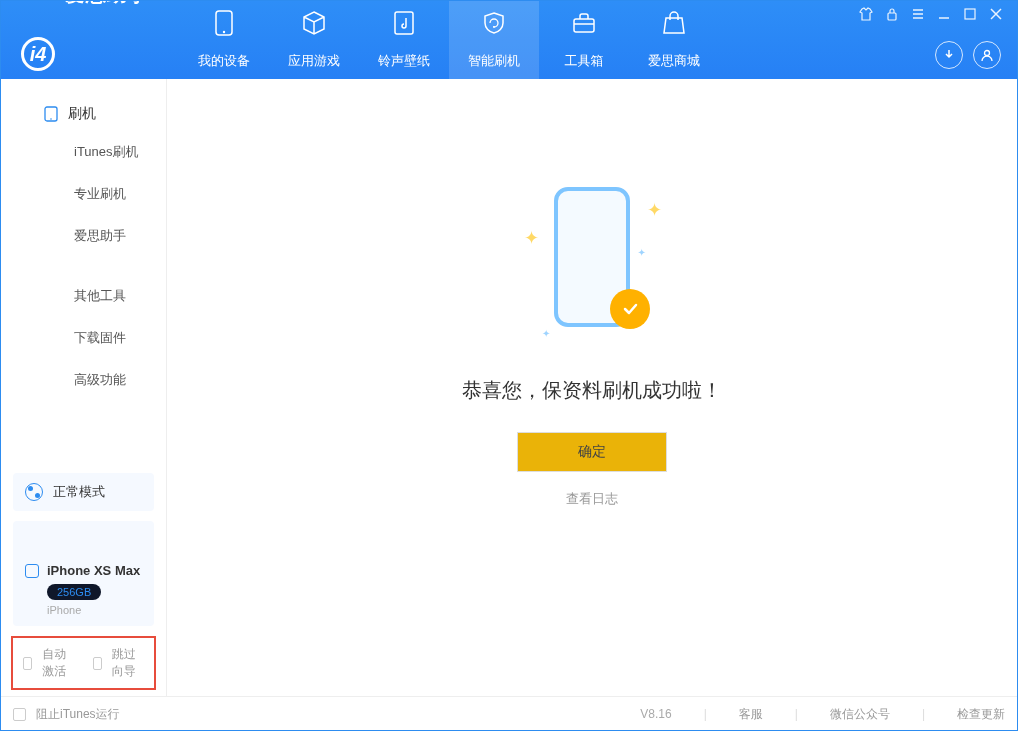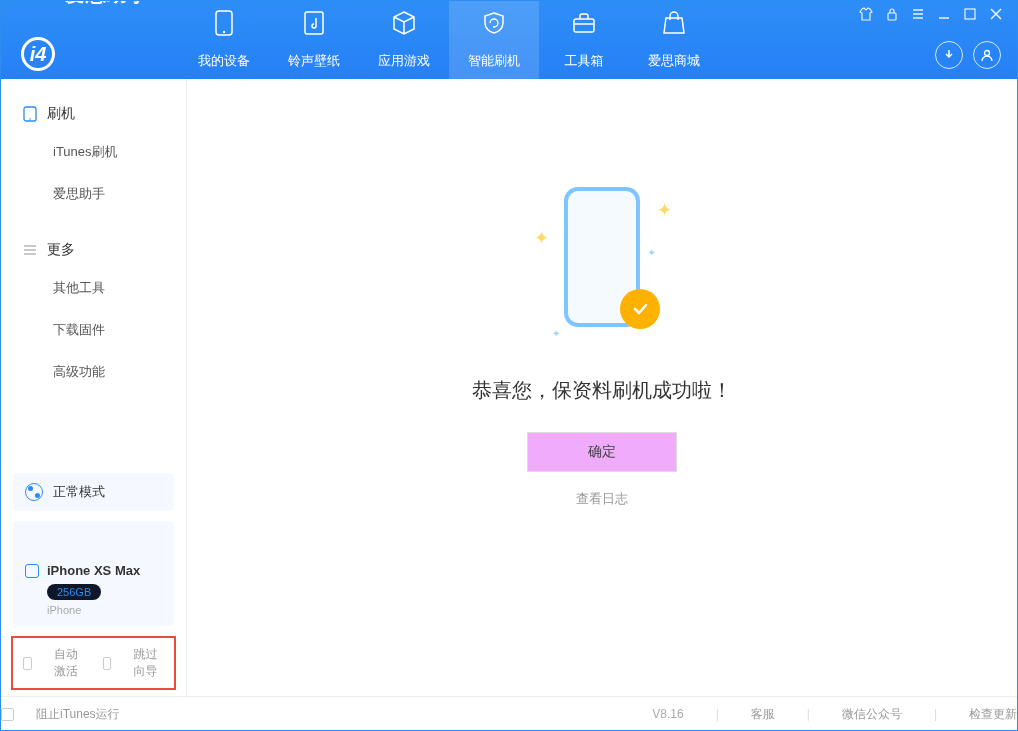--- a/index.html
+++ b/index.html
@@ -16,57 +16,57 @@
 .nav-item { width: 90px; display: flex; flex-direction: column; align-items: center; justify-content: center; cursor: pointer; font-size: 13px; gap: 16px; }
 .nav-item.active { background: rgba(255,255,255,0.15); }
 .nav-icon { width: 26px; height: 26px; display: flex; align-items: center; justify-content: center; }
 
 .header-right { position: absolute; right: 12px; top: 6px; display: flex; gap: 10px; align-items: center; }
 .header-right .win-icon { width: 16px; height: 16px; cursor: pointer; opacity: 0.9; }
 .header-circles { position: absolute; right: 16px; bottom: 10px; display: flex; gap: 10px; }
 .header-circles .circ { width: 28px; height: 28px; border: 1.5px solid rgba(255,255,255,0.8); border-radius: 50%; display: flex; align-items: center; justify-content: center; cursor: pointer; }
 
 .body { display: flex; height: 617px; }
-.sidebar { width: 186px; border-right: 1px solid #eee; padding-top: 18px; position: relative; }
+.sidebar { width: 166px; border-right: 1px solid #eee; padding-top: 18px; position: relative; padding-left: 21px; }
 .side-group { margin-bottom: 18px; }
 .side-header { display: flex; align-items: center; padding: 8px 22px; font-size: 14px; color: #333; font-weight: 500; gap: 10px; }
 .side-item { padding: 12px 22px 12px 52px; font-size: 13px; color: #555; cursor: pointer; }
 .side-item.active { color: #2d8cf0; }
 
 .mode-card, .device-card { margin: 10px 12px; background: #f5f9ff; border-radius: 4px; padding: 10px 12px; }
 .mode-card { display: flex; align-items: center; gap: 10px; font-size: 13px; color: #333; }
 .mode-icon { width: 18px; height: 18px; border: 1.5px solid #2d8cf0; border-radius: 50%; position: relative; }
 .mode-icon::before, .mode-icon::after { content: ''; position: absolute; width: 5px; height: 5px; background: #2d8cf0; border-radius: 50%; }
 .mode-icon::before { top: 2px; left: 2px; }
 .mode-icon::after { bottom: 2px; right: 2px; }
 .device-card .dev-row { display: flex; align-items: center; gap: 8px; margin-top: 32px; }
 .device-card .dev-name { font-size: 13px; font-weight: 600; color: #333; }
 .device-card .dev-storage { display: inline-block; background: #0f172a; color: #2d8cf0; font-size: 11px; padding: 2px 10px; border-radius: 10px; margin: 6px 0 4px 22px; }
 .device-card .dev-type { font-size: 11px; color: #aaa; margin-left: 22px; }
 .phone-icon-sm { width: 14px; height: 14px; border: 1.5px solid #2d8cf0; border-radius: 3px; }
 
 .highlight-row { position: absolute; bottom: 6px; left: 10px; right: 10px; border: 2px solid #e74c3c; padding: 8px 10px; display: flex; gap: 18px; }
-.chk-item { display: flex; align-items: center; gap: 22px; font-size: 12px; color: #999; cursor: pointer; }
+.chk-item { display: flex; align-items: center; gap: 10px; font-size: 12px; color: #999; cursor: pointer; }
 .chk-box { width: 13px; height: 13px; border: 1px solid #ccc; border-radius: 2px; }
 
 .main { flex: 1; display: flex; flex-direction: column; align-items: center; justify-content: center; padding-bottom: 80px; }
 .phone-illust { position: relative; width: 120px; height: 160px; margin-bottom: 30px; }
 .phone-body { position: absolute; left: 22px; top: 0; width: 76px; height: 140px; border: 4px solid #7ec5ff; border-radius: 14px; background: #f4faff; }
 .phone-check { position: absolute; right: 2px; bottom: 18px; width: 40px; height: 40px; background: #ffb100; border-radius: 50%; display: flex; align-items: center; justify-content: center; }
 .sparkle { position: absolute; color: #ffd966; font-size: 18px; }
 .sparkle.s1 { left: -8px; top: 40px; }
 .sparkle.s2 { right: -10px; top: 12px; }
 .sparkle.s3 { left: 10px; bottom: 8px; color: #9fd4ff; font-size: 10px; }
 .sparkle.s4 { right: 6px; top: 60px; color: #9fd4ff; font-size: 10px; }
 
 .success-text { font-size: 20px; color: #333; margin-bottom: 28px; }
-.confirm-btn { width: 150px; height: 40px; border: 1px solid #ddd; background: #f0abfc; font-size: 14px; color: #444; cursor: pointer; margin-bottom: 18px; }
+.confirm-btn { width: 150px; height: 40px; border: 1px solid #ddd; background: #eab308; font-size: 14px; color: #444; cursor: pointer; margin-bottom: 18px; }
 .log-link { font-size: 13px; color: #999; cursor: pointer; }
 
-.footer { height: 35px; border-top: 1px solid #eee; display: flex; align-items: center; padding: 0 0; font-size: 12px; color: #999; }
+.footer { height: 35px; border-top: 1px solid #eee; display: flex; align-items: center; padding: 0 12px; font-size: 12px; color: #999; }
 .footer .left { display: flex; align-items: center; gap: 6px; }
 .footer .right { margin-left: auto; display: flex; align-items: center; gap: 32px; }
 .footer .right span { cursor: pointer; }
 .footer .version { color: #aaa; }
 .footer .divider { color: #ddd; }
 
 svg { display: block; }
 </style>
 </head>
 <body>
@@ -85,34 +85,34 @@
       <span class="nav-icon">
           <svg width="20" height="26" viewBox="0 0 20 26">
             <rect x="2" y="1" width="16" height="24" rx="3" fill="none" stroke="#fff" stroke-width="1.5"></rect>
             <circle cx="10" cy="22" r="1.2" fill="#fff"></circle>
           </svg>
         </span>
       <span>我的设备</span>
     </div>
     <div class="nav-item">
       <span class="nav-icon">
+          <svg width="26" height="26" viewBox="0 0 26 26">
+            <path d="M13 2 L23 7 L23 19 L13 24 L3 19 L3 7 Z M3 7 L13 12 L23 7 M13 12 L13 24" fill="none" stroke="#fff" stroke-width="1.5"></path>
+          </svg>
+        </span>
+      <span>应用游戏</span>
+    </div>
+    <div class="nav-item">
+      <span class="nav-icon">
           <svg width="22" height="26" viewBox="0 0 22 26">
             <rect x="2" y="2" width="18" height="22" rx="2" fill="none" stroke="#fff" stroke-width="1.5"></rect>
             <path d="M13 8 L13 16 A2 2 0 1 1 11 14" fill="none" stroke="#fff" stroke-width="1.5"></path>
           </svg>
         </span>
       <span>铃声壁纸</span>
-    </div>
-    <div class="nav-item">
-      <span class="nav-icon">
-          <svg width="26" height="26" viewBox="0 0 26 26">
-            <path d="M13 2 L23 7 L23 19 L13 24 L3 19 L3 7 Z M3 7 L13 12 L23 7 M13 12 L13 24" fill="none" stroke="#fff" stroke-width="1.5"></path>
-          </svg>
-        </span>
-      <span>应用游戏</span>
     </div>
     <div class="nav-item active">
       <span class="nav-icon">
           <svg width="26" height="26" viewBox="0 0 26 26">
             <path d="M13 3 L22 6 L22 13 C22 18 18 22 13 23 C8 22 4 18 4 13 L4 6 Z" fill="none" stroke="#fff" stroke-width="1.5"></path>
             <path d="M9 13 A4 4 0 1 1 13 17" fill="none" stroke="#fff" stroke-width="1.3"></path>
             <path d="M12 17 L13 17 L13 16" fill="none" stroke="#fff" stroke-width="1.3"></path>
           </svg>
         </span>
       <span>智能刷机</span>
@@ -197,34 +197,25 @@
       <div class="side-header">
         <span>
             <svg width="14" height="16" viewBox="0 0 14 16">
               <rect x="1" y="1" width="12" height="14" rx="2" fill="none" stroke="#2d8cf0" stroke-width="1.3"></rect>
               <circle cx="7" cy="13" r="0.8" fill="#2d8cf0"></circle>
             </svg>
           </span>
         <span>刷机</span>
       </div>
       <div class="side-item">iTunes刷机</div>
+      <div class="side-item">专业刷机</div>
       <div class="side-item">爱思助手</div>
     </div>
 
     <div class="side-group">
-      <div class="side-header">
-        <span>
-            <svg width="14" height="14" viewBox="0 0 14 14">
-              <line x1="1" y1="3" x2="13" y2="3" stroke="#aaa" stroke-width="1.3"></line>
-              <line x1="1" y1="7" x2="13" y2="7" stroke="#aaa" stroke-width="1.3"></line>
-              <line x1="1" y1="11" x2="13" y2="11" stroke="#aaa" stroke-width="1.3"></line>
-            </svg>
-          </span>
-        <span>更多</span>
-      </div>
       <div class="side-item">其他工具</div>
       <div class="side-item">下载固件</div>
       <div class="side-item">高级功能</div>
     </div>
 
     <div style="position:absolute; bottom:60px; left:0; right:0;">
       <div class="mode-card">
         <span class="mode-icon"></span>
         <span>正常模式</span>
       </div>

